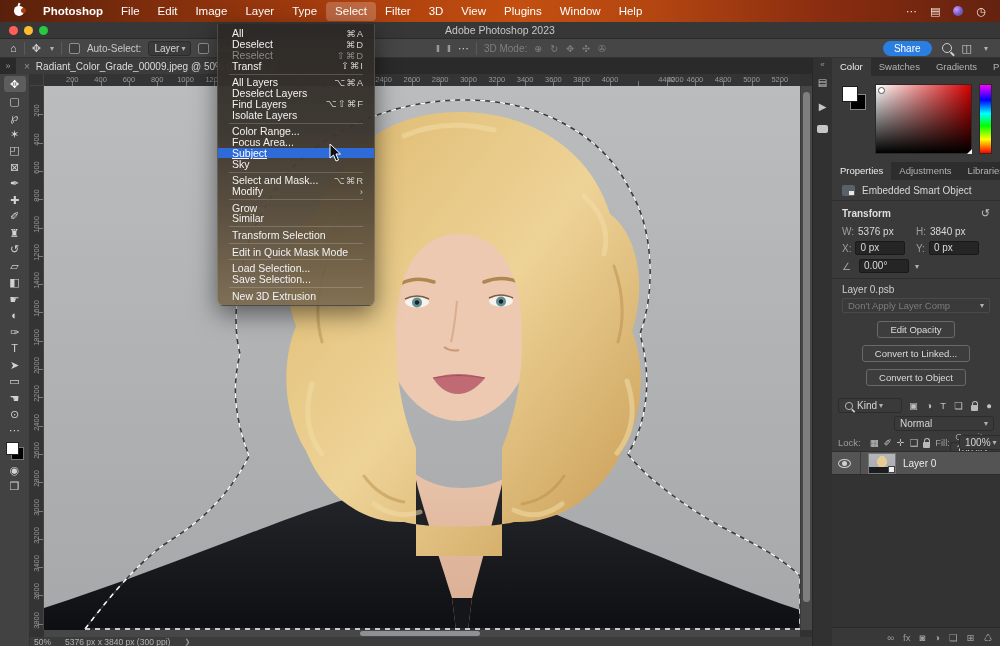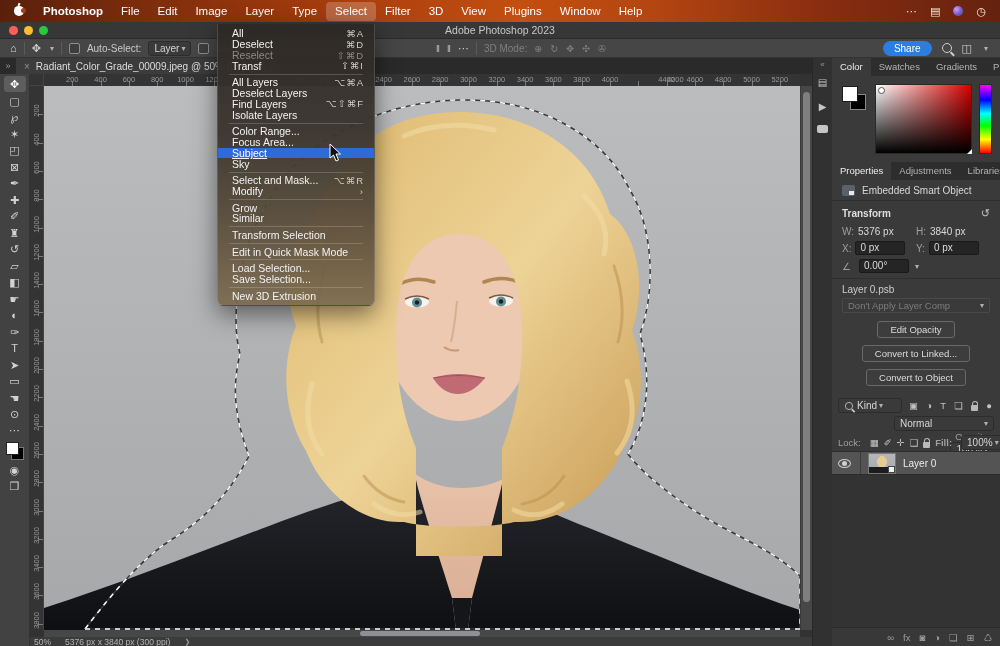--- a/index.html
+++ b/index.html
@@ -584,21 +584,21 @@
       </div>
       <div id="lock-row">
         <span class="lab">Lock:</span>
         <span id="lock-icons">
             <span class="pico">▦</span>
             <span class="pico">✐</span>
             <span class="pico">✛</span>
             <span class="pico">❑</span>
             <span class="lockicon"></span>
           </span>
-        <span class="lab" style="margin-left:auto;font-weight:bold;">Fill:</span>
+        <span class="lab" style="margin-left:auto;">Fill:</span>
         <span class="dd">
           <span>100%</span>
           <span class="caret">▾</span>
         </span>
       </div>
       <div id="layerlist">
         <div class="lrow">
           <span class="eye"></span>
           <span class="lsep"></span>
           <span class="thumb"></span>

